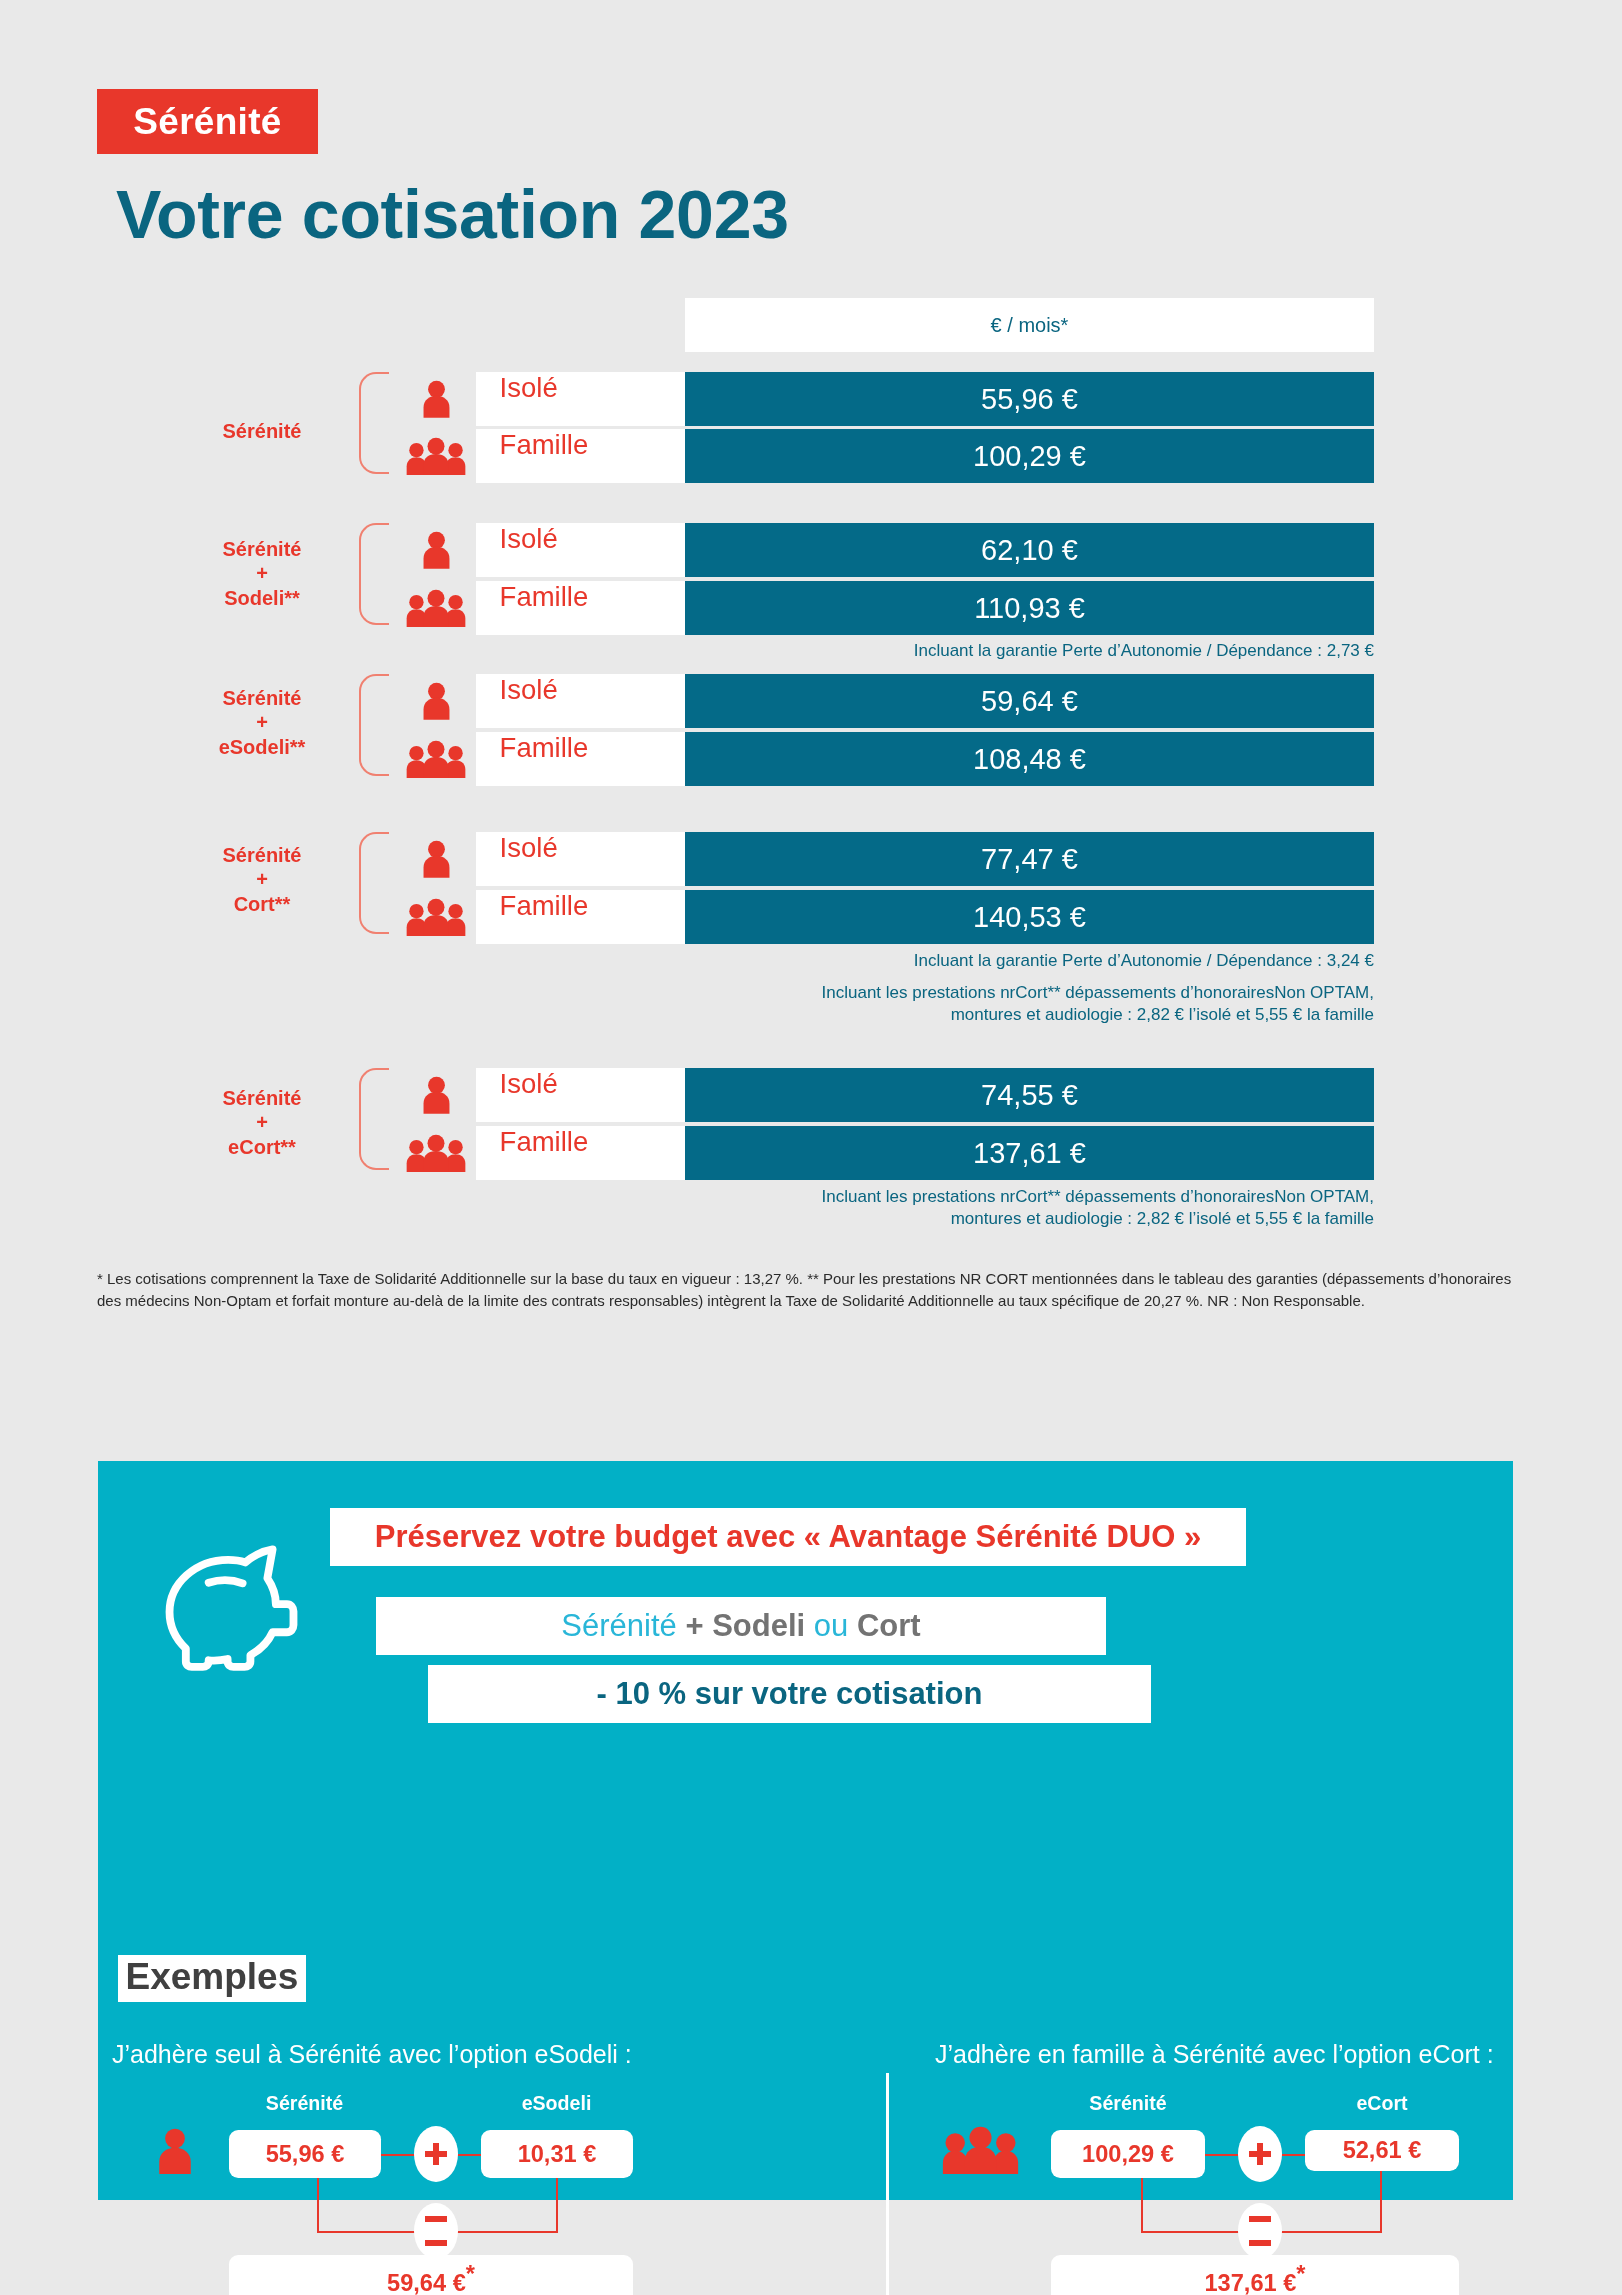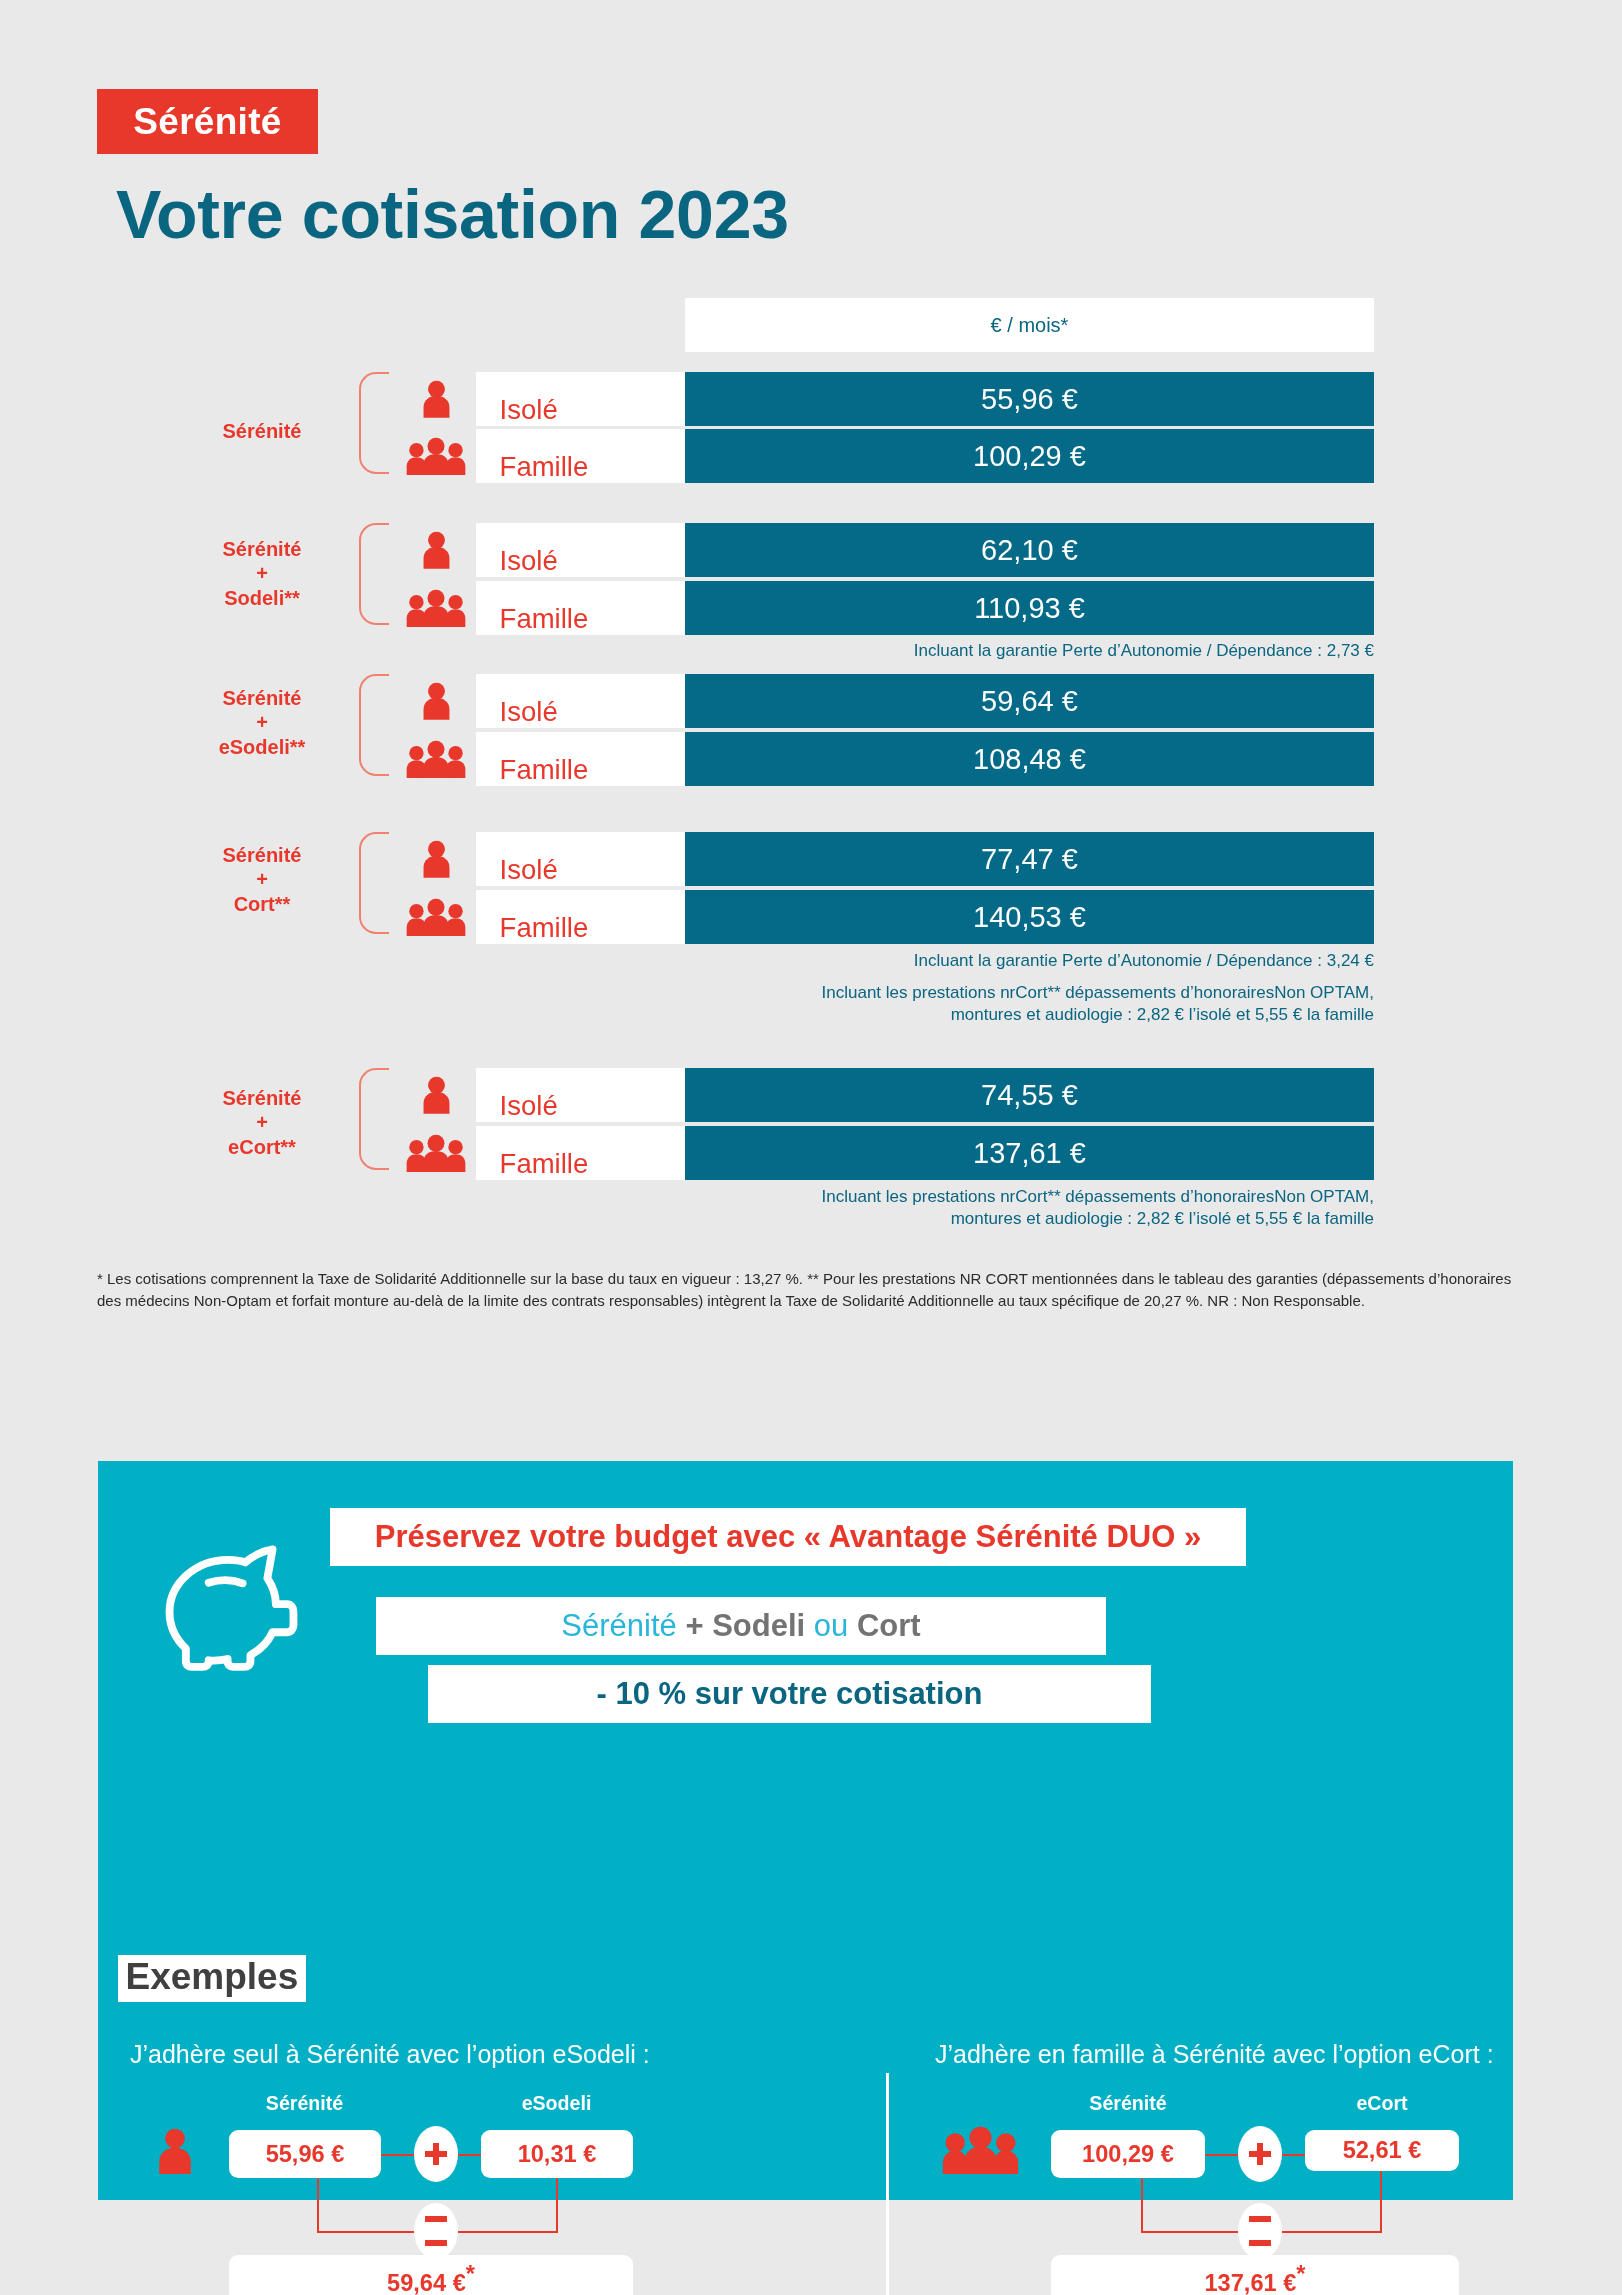--- a/index.html
+++ b/index.html
@@ -57,21 +57,21 @@
   }
 
   .icon-cell {
     position:absolute; width:68px;
     display:flex; align-items:center; justify-content:center;
   }
   .icon-cell svg { display:block; }
 
   .lbl-cell {
     position:absolute; left:476px; width:209px; height:54px;
-    background:#ffffff; display:flex; align-items:flex-end;
+    background:#ffffff; display:flex; align-items:flex-start;
     box-sizing:border-box; padding-left:23.6px;
   }
   .lbl-cell span { color:#e8372b; font-size:27.5px; font-weight:400; }
 
   .val-cell {
     position:absolute; left:685px; width:689px; height:54px;
     background:#046a88; display:flex; align-items:center; justify-content:center;
   }
   .val-cell span { color:#ffffff; font-size:29px; font-weight:400; }
 
@@ -392,21 +392,21 @@
       <span>- 10 % sur votre cotisation</span>
     </div>
 
     <div class="ex-title">
       <span>Exemples</span>
     </div>
 
     <div class="ex-divider"></div>
 
     <div class="ex-col ex-left">
-      <div class="ex-lead" style="left:32px; top:579px;">J’adhère seul à Sérénité avec l’option eSodeli :</div>
+      <div class="ex-lead" style="left:14px; top:579px;">J’adhère seul à Sérénité avec l’option eSodeli :</div>
 
       <div class="ex-person" style="left:56px; top:667px;">
         <svg width="42" height="46" viewBox="0 0 64 70">
             <circle cx="32" cy="16" r="15" fill="#e8372b"></circle>
             <path d="M8 70v-19c0-13 11-21 24-21s24 8 24 21v19z" fill="#e8372b"></path>
           </svg>
       </div>
 
       <div class="ex-caption" style="left:131px; top:631px; width:151px;">Sérénité</div>
       <div class="ex-caption" style="left:383px; top:631px; width:151px;">eSodeli</div>

